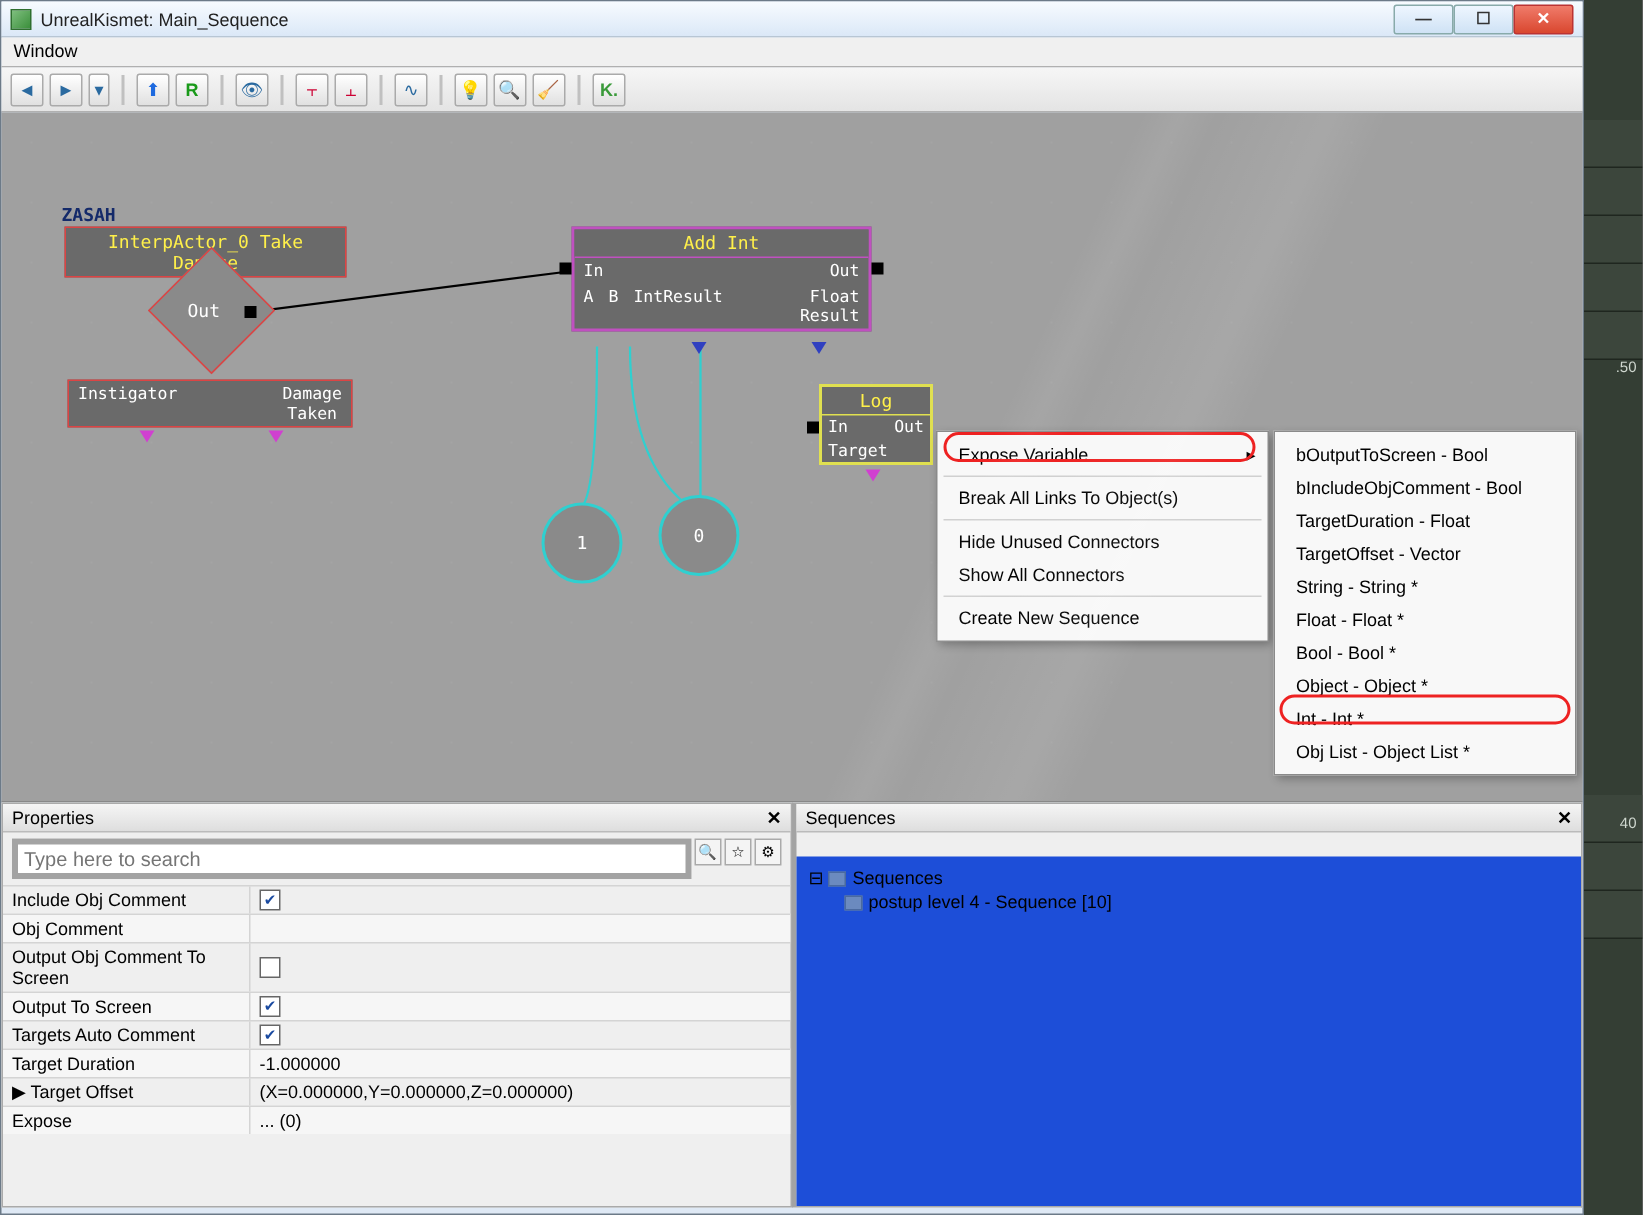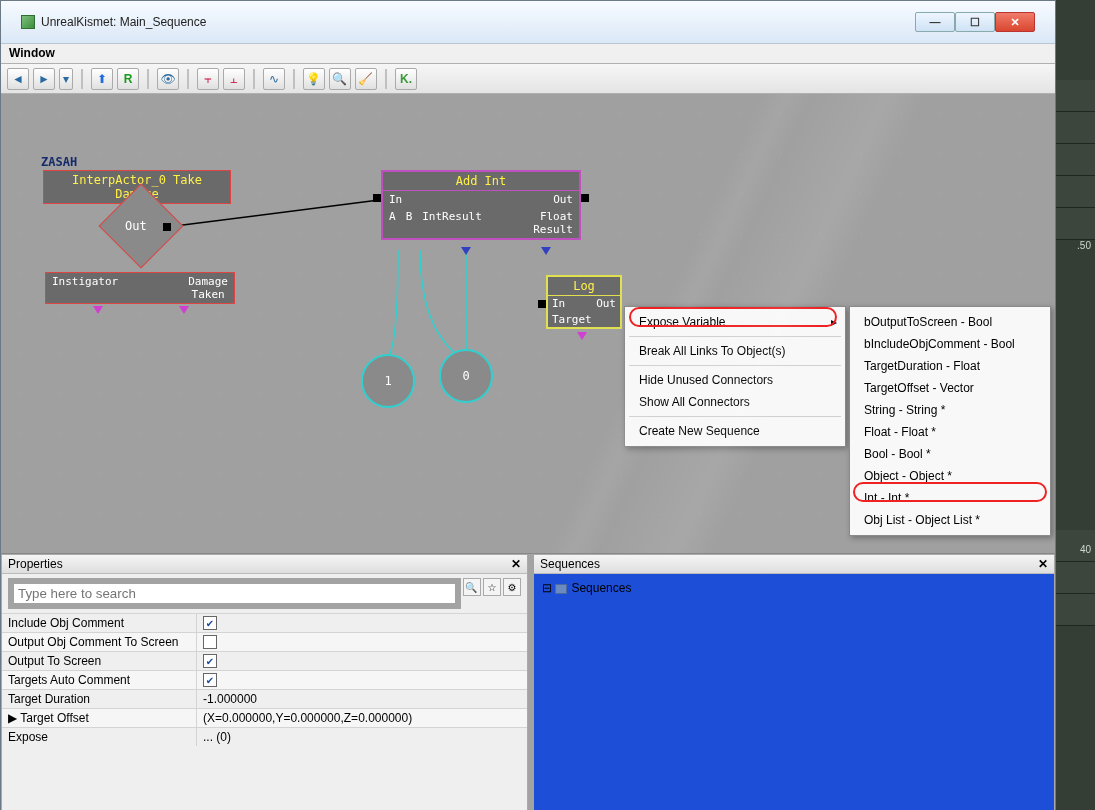--- a/index.html
+++ b/index.html
@@ -1,25 +1,25 @@
 <!DOCTYPE html>
 <html><head>
 <meta charset="utf-8">
 <style>
   * { box-sizing: border-box; margin: 0; padding: 0; }
   body { font-family: "Segoe UI", Tahoma, sans-serif; font-size: 12px; background: #333; width: 1095px; height: 810px; overflow: hidden; position: relative; }
   .win-frame { position: absolute; left: 0; top: 0; width: 1056px; height: 810px; background: #dfe9f5; border: 1px solid #6c7a88; }
-  .titlebar { height: 43px; background: linear-gradient(#f7fbff,#dbe8f7); border-bottom: 1px solid #b8c6d4; display: flex; align-items: center; padding: 0 20px; }
+  .titlebar { height: 24px; background: linear-gradient(#f7fbff,#dbe8f7); border-bottom: 1px solid #b8c6d4; display: flex; align-items: center; padding: 0 6px; }
   .titlebar .ticon { width: 14px; height: 14px; background: linear-gradient(135deg,#7fbf7f,#3b8f3b); margin-right: 6px; border: 1px solid #2f6f2f; }
   .titlebar .ttext { flex: 1; color: #222; }
   .winbtns { display:flex; gap:0; }
   .winbtn { width: 40px; height: 20px; border: 1px solid #8aa; background: linear-gradient(#eef6ff,#cfe2f5); display:flex; align-items:center; justify-content:center; color:#333; font-size:11px; font-weight:bold; border-radius:2px; }
   .winbtn.close { background: linear-gradient(#f07b6a,#d9472f); color:#fff; border-color:#b33; }
   .menubar { height: 20px; background: #f0f0f0; border-bottom: 1px solid #b0b0b0; padding: 2px 8px; }
-  .menubar span { margin-right: 12px; font-weight: bold; }
+  .menubar span { margin-right: 12px; }
   .toolbar { height: 30px; background: linear-gradient(#f6f6f6,#e4e4e4); border-bottom: 1px solid #b0b0b0; display:flex; align-items:center; padding: 0 6px; gap: 4px; }
   .tbtn { width: 22px; height: 22px; border: 1px solid #aaa; background: linear-gradient(#fff,#e0e0e0); display:flex; align-items:center; justify-content:center; font-size: 12px; color:#2a6aa0; border-radius:2px;}
   .tsep { width: 2px; height: 20px; background: #c0c0c0; margin: 0 4px;}
   .canvas { position: relative; left:0; top:0; width: 100%; height: 459px; background: #a0a0a0; background-image: radial-gradient(rgba(255,255,255,0.04) 1px, transparent 1px); background-size: 40px 40px; overflow:hidden; }
   .canvas svg.links { position:absolute; inset:0; pointer-events:none; }
   .kcomment { position:absolute; color:#142a6a; font-weight:bold; font-family: Consolas, monospace; }
   .knode { position:absolute; font-family: Consolas, monospace; font-size: 12px; color: #fff; }
   .kn-head { background: #6a6a6a; border: 1px solid #d44; padding: 2px 8px; color:#fff04a; text-align:center; }
   .kn-head.purple { border-color:#c050c0; }
   .kn-head.yellow { border-color:#e0e050; }
@@ -30,28 +30,28 @@
   .ctx-menu { position:absolute; background:#f8f8f8; border:1px solid #8a8a8a; box-shadow: 2px 2px 6px rgba(0,0,0,0.3); padding: 4px 0; }
   .ctx-item { padding: 4px 30px 4px 14px; white-space:nowrap; position:relative; }
   .ctx-sep { height:1px; background:#d0d0d0; margin:3px 4px; }
   .ctx-item .sub-arrow { position:absolute; right:8px; top:4px; }
   .redoval { border:2px solid #e22; border-radius: 14px; position:absolute; pointer-events:none; }
   .bottom-split { position:relative; display:flex; width:100%; height: calc(100% - 28px - 20px - 30px - 459px); border-top:1px solid #888; }
   .panel { background:#efefef; border:1px solid #aaa; display:flex; flex-direction:column; }
   .panel-head { background:linear-gradient(#f5f5f5,#dedede); border-bottom:1px solid #bbb; padding:2px 6px; display:flex; }
   .panel-head .x { margin-left:auto; font-weight:bold; }
   .prop-panel { width: 50%; }
-  .seq-panel { width: 50%; border-left:6px solid #a3a3a3;}
+  .seq-panel { width: 50%; border-left:3px solid #a3a3a3;gap:16px;}
   .search-row { padding:4px 6px; display:flex; gap:2px; }
-  .search-row input { flex:1; border:6px solid #a3a3a3; padding:2px 4px; color:#1d4ed8; }
+  .search-row input { flex:1; border:4px solid #a3a3a3; padding:2px 4px; color:#1d4ed8; }
   .sbtn { width:18px; height:18px; border:1px solid #aaa; background:#f4f4f4; display:flex;align-items:center;justify-content:center; font-size:10px;}
   .prop-grid { overflow:auto; flex:1; }
   .prow { display:flex; border-top:1px solid #d4d4d4; }
   .prow:nth-child(even){ background:#f6f6f6;}
-  .pname { width: 195px; padding:2px 6px; border-right:1px solid #d4d4d4;}
+  .pname { width: 165px; padding:2px 6px; border-right:1px solid #d4d4d4;}
   .pval { flex:1; padding:2px 6px; display:flex; align-items:center;}
   .chk { width:14px; height:14px; border:1px solid #666; display:inline-flex; align-items:center; justify-content:center; font-size:10px; color:#1a4aa0; background:#fff;}
   .tree { padding:6px 8px; flex:1; background:#1d4ed8;}
   .tree .trow { padding:1px 0; }
   .tree .ticon { display:inline-block; width:12px; height:10px; background:#6b8abf; margin-right:4px; vertical-align:middle; border:1px solid #4b6a9f;}
   .right-strip { position:absolute; left:1056px; top:0; width:39px; height:810px; background:#343e34; }
   .right-strip .cell { height: 32px; border-bottom:1px solid #1f261f; background:#3c463c; }
   .right-strip .lbl { position:absolute; right:4px; font-size:10px; color:#cfd7cf;}
   .canvas::after{ content:""; position:absolute; inset:0; background: linear-gradient(115deg, transparent 60%, rgba(255,255,255,0.06) 62%, transparent 64%, rgba(255,255,255,0.08) 70%, transparent 73%); pointer-events:none;}
   .ptri { width:0;height:0;border-left:5px solid transparent;border-right:5px solid transparent;position:absolute;}
@@ -209,20 +209,24 @@
         <div class="sbtn">⚙</div>
       </div>
       <div class="prop-grid" id="prop-grid">
           <div class="prow">
             <div class="pname">Include Obj Comment</div>
             <div class="pval">
               <span class="chk">✔</span>
             </div>
           </div>
           <div class="prow">
+            <div class="pname">Obj Comment</div>
+            <div class="pval"></div>
+          </div>
+          <div class="prow">
             <div class="pname">Output Obj Comment To Screen</div>
             <div class="pval">
               <span class="chk"></span>
             </div>
           </div>
           <div class="prow">
             <div class="pname">Output To Screen</div>
             <div class="pval">
               <span class="chk">✔</span>
             </div>
@@ -248,20 +252,21 @@
         </div>
     </div>
 
     <div class="panel seq-panel">
       <div class="panel-head">
         <span>Sequences</span>
         <span class="x">✕</span>
       </div>
       <div class="tree">
         <div class="trow">⊟ <span class="ticon"></span><span>Sequences</span></div>
+        <div class="trow" style="padding-left:24px"><span class="ticon"></span><span>postup level 4 - Sequence [10]</span></div>
       </div>
     </div>
   </div>
 </div>
 
 <div class="right-strip">
   <div style="height:80px"></div>
   <div class="cell"></div>
     <div class="cell"></div>
     <div class="cell"></div>

